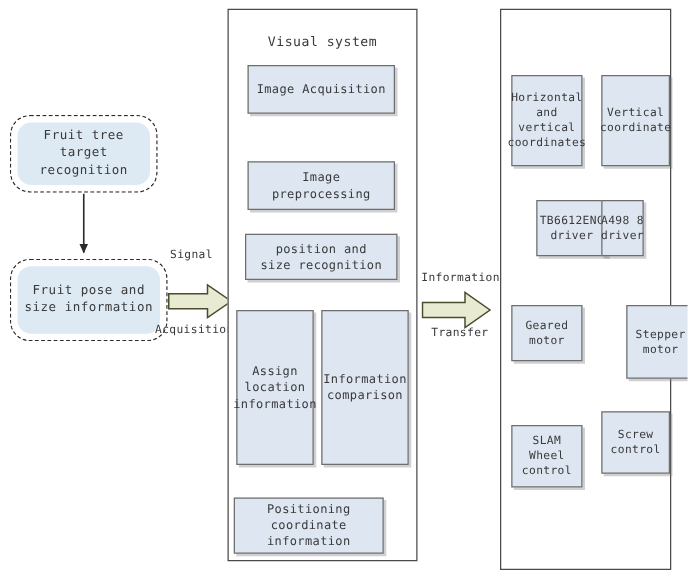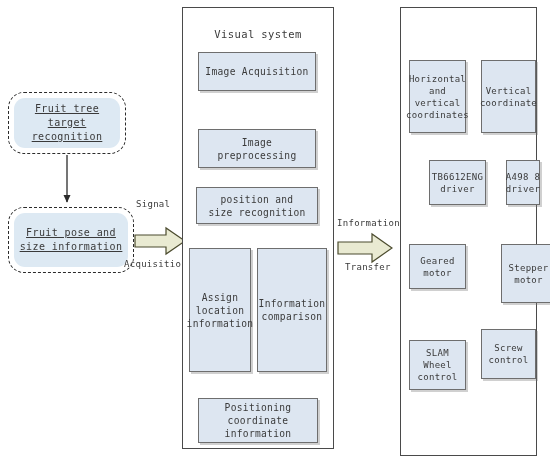--- a/index.html
+++ b/index.html
@@ -84,21 +84,20 @@
     border-radius: 11px;
     display: flex;
     align-items: center;
     justify-content: center;
     text-align: center;
     font-size: 10px;
     line-height: 14px;
     letter-spacing: 0.4px;
     color: #3a3a3a;
     white-space: pre-line;
-    text-decoration: underline;
   }
 
   
   .block-arrow {
     position: absolute;
   }
   .arrow-label {
     position: absolute;
     font-size: 9px;
     letter-spacing: 0.3px;
@@ -180,21 +179,21 @@
     <span>Assign
 location
 information</span>
   </div>
 
   <div class="node shadow" style="left:257px; top:248px; width:70px; height:124px;">
     <span>Information
 comparison</span>
   </div>
 
-  <div class="node shadow" style="left:198px; top:398px; width:120px; height:45px;">
+  <div class="node shadow" style="left:187px; top:398px; width:120px; height:45px;">
     <span>Positioning
 coordinate
 information</span>
   </div>
 
   <div class="block-arrow" style="left:337px; top:232px; width:56px; height:32px;">
     <svg width="56" height="32" viewBox="0 0 56 32">
       <path d="M1,10 L35,10 L35,2 L55,16 L35,30 L35,22 L1,22 z" fill="#e9ead2" stroke="#4b4b2e" stroke-width="1.2" stroke-linejoin="miter"></path>
     </svg>
   </div>
@@ -213,21 +212,21 @@
   <div class="node shadow" style="left:481px; top:60px; width:55px; height:73px; font-size:9px; line-height:12px;">
     <span>Vertical
 coordinate</span>
   </div>
 
   <div class="node shadow" style="left:429px; top:160px; width:57px; height:45px; font-size:9px; line-height:12px;">
     <span>TB6612ENG
 driver</span>
   </div>
 
-  <div class="node shadow" style="left:506px; top:160px; width:34px; height:45px; font-size:9px; line-height:12px;">
+  <div class="node shadow" style="left:481px; top:160px; width:34px; height:45px; font-size:9px; line-height:12px;">
     <span>A498 8
 driver</span>
   </div>
 
   <div class="node shadow" style="left:409px; top:244px; width:57px; height:45px; font-size:9px; line-height:12px;">
     <span>Geared
 motor</span>
   </div>
 
   <div class="node shadow" style="left:501px; top:244px; width:55px; height:59px; font-size:9px; line-height:12px;">

